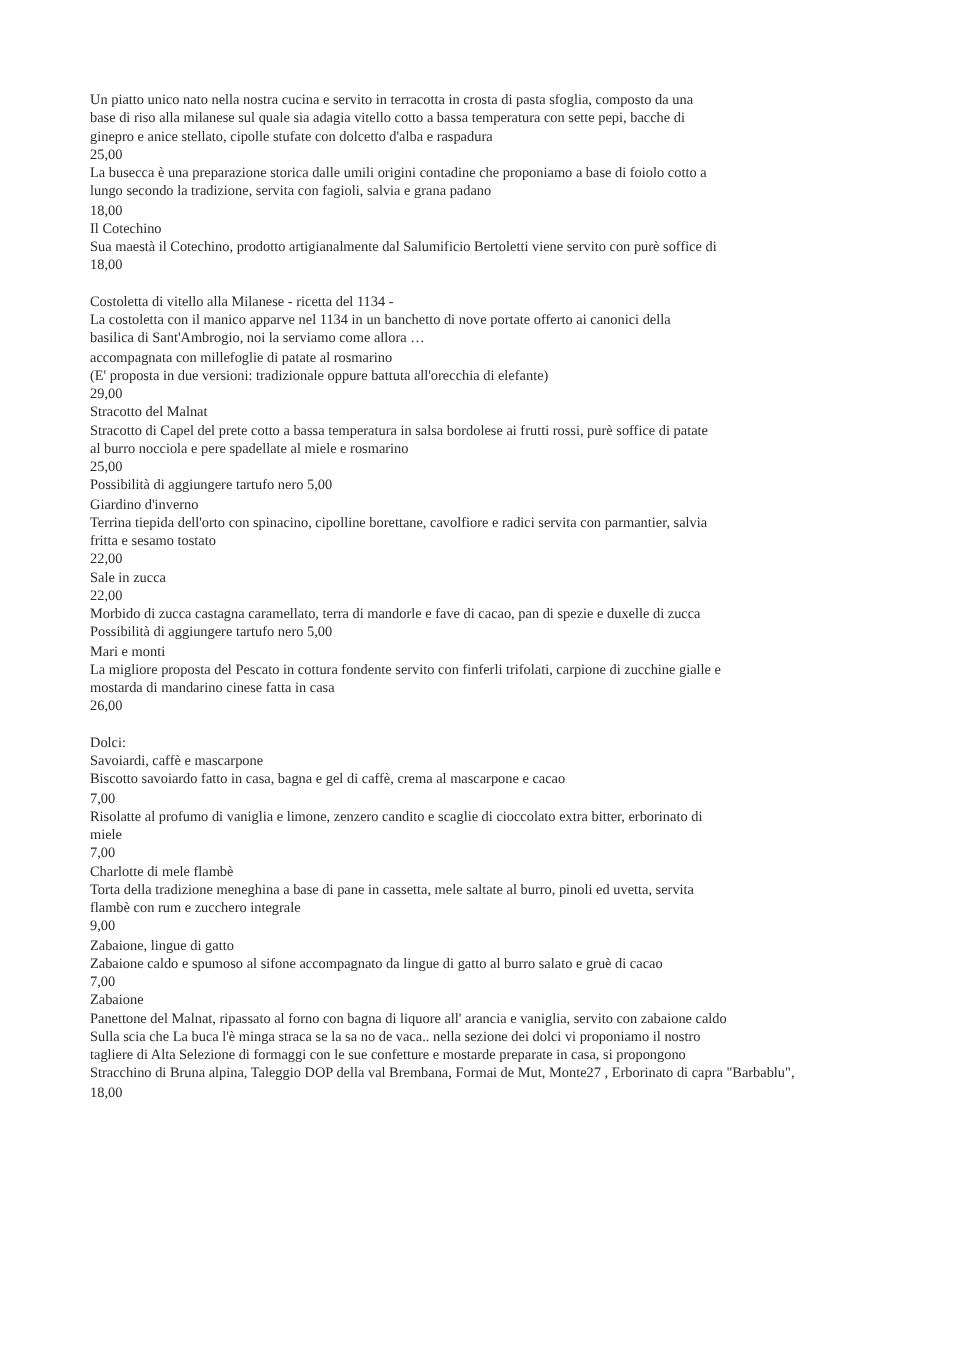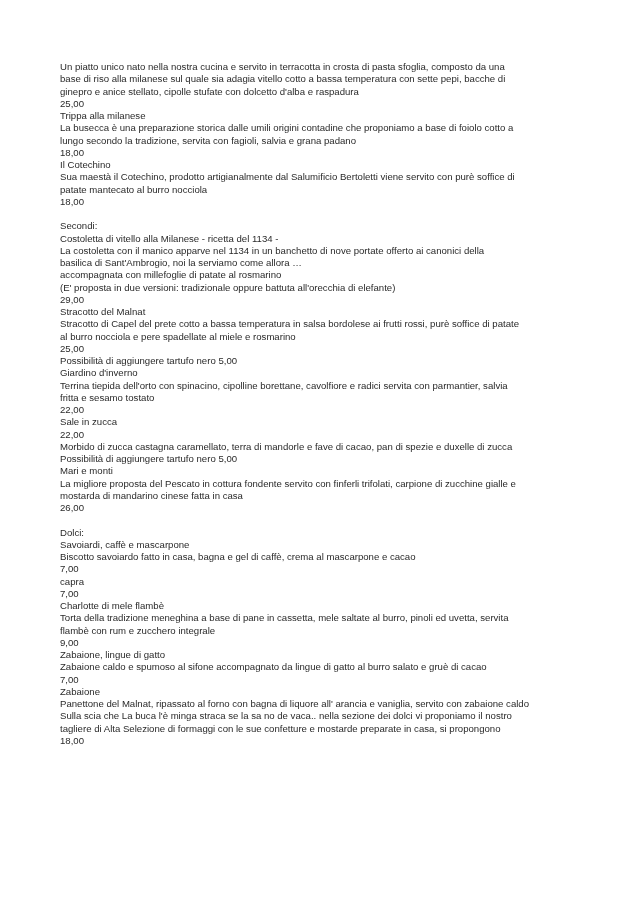--- a/index.html
+++ b/index.html
@@ -2,58 +2,55 @@
 <html><head>
 <meta charset="utf-8">
 <style>
   html, body { margin: 0; padding: 0; background: #ffffff; }
   body { width: 640px; height: 905px; overflow: hidden; position: relative; }
   .page {
     position: absolute;
     left: 60px;
     top: 61px;
     width: 520px;
-    font-family: Liberation Sans, sans-serif;
+    font-family: Liberation Serif, serif;
     font-size: 9.6px;
     line-height: 12.25px;
     color: #2a2a2a;
   }
   .line { white-space: nowrap; }
   .blank { height: 12.25px; }
 </style>
 </head>
 <body>
 
 <div class="page">
 
   <div>
     <div class="line">Un piatto unico nato nella nostra cucina e servito in terracotta in crosta di pasta sfoglia, composto da una</div>
     <div class="line">base di riso alla milanese sul quale sia adagia vitello cotto a bassa temperatura con sette pepi, bacche di</div>
     <div class="line">ginepro e anice stellato, cipolle stufate con dolcetto d'alba e raspadura</div>
     <div class="line">25,00</div>
   </div>
 
   <div>
-    <div class="line">Trippa alla milanese</div>
     <div class="line">La busecca è una preparazione storica dalle umili origini contadine che proponiamo a base di foiolo cotto a</div>
     <div class="line">lungo secondo la tradizione, servita con fagioli, salvia e grana padano</div>
     <div class="line">18,00</div>
   </div>
 
   <div>
     <div class="line">Il Cotechino</div>
     <div class="line">Sua maestà il Cotechino, prodotto artigianalmente dal Salumificio Bertoletti viene servito con purè soffice di</div>
-    <div class="line">patate mantecato al burro nocciola</div>
     <div class="line">18,00</div>
   </div>
 
   <div class="blank"></div>
 
   <div>
-    <div class="line">Secondi:</div>
 
     <div>
       <div class="line">Costoletta di vitello alla Milanese - ricetta del 1134 -</div>
       <div class="line">La costoletta con il manico apparve nel 1134 in un banchetto di nove portate offerto ai canonici della</div>
       <div class="line">basilica di Sant'Ambrogio, noi la serviamo come allora …</div>
       <div class="line">accompagnata con millefoglie di patate al rosmarino</div>
       <div class="line">(E' proposta in due versioni: tradizionale oppure battuta all'orecchia di elefante)</div>
       <div class="line">29,00</div>
     </div>
 
@@ -92,21 +89,22 @@
   <div>
     <div class="line">Dolci:</div>
 
     <div>
       <div class="line">Savoiardi, caffè e mascarpone</div>
       <div class="line">Biscotto savoiardo fatto in casa, bagna e gel di caffè, crema al mascarpone e cacao</div>
       <div class="line">7,00</div>
     </div>
 
     <div>
-      <div class="line">capra</div>
+      <div class="line">Risolatte al profumo di vaniglia e limone, zenzero candito e scaglie di cioccolato extra bitter, erborinato di</div>
+      <div class="line">miele</div>
       <div class="line">7,00</div>
     </div>
 
     <div>
       <div class="line">Charlotte di mele flambè</div>
       <div class="line">Torta della tradizione meneghina a base di pane in cassetta, mele saltate al burro, pinoli ed uvetta, servita</div>
       <div class="line">flambè con rum e zucchero integrale</div>
       <div class="line">9,00</div>
     </div>
 
@@ -117,17 +115,18 @@
     </div>
 
     <div>
       <div class="line">Zabaione</div>
       <div class="line">Panettone del Malnat, ripassato al forno con bagna di liquore all' arancia e vaniglia, servito con zabaione caldo</div>
     </div>
 
     <div>
       <div class="line">Sulla scia che La buca l'è minga straca se la sa no de vaca.. nella sezione dei dolci vi proponiamo il nostro</div>
       <div class="line">tagliere di Alta Selezione di formaggi con le sue confetture e mostarde preparate in casa, si propongono</div>
+      <div class="line">Stracchino di Bruna alpina, Taleggio DOP della val Brembana, Formai de Mut, Monte27 , Erborinato di capra "Barbablu",</div>
       <div class="line">18,00</div>
     </div>
   </div>
 
 </div>
 
 </body></html>

